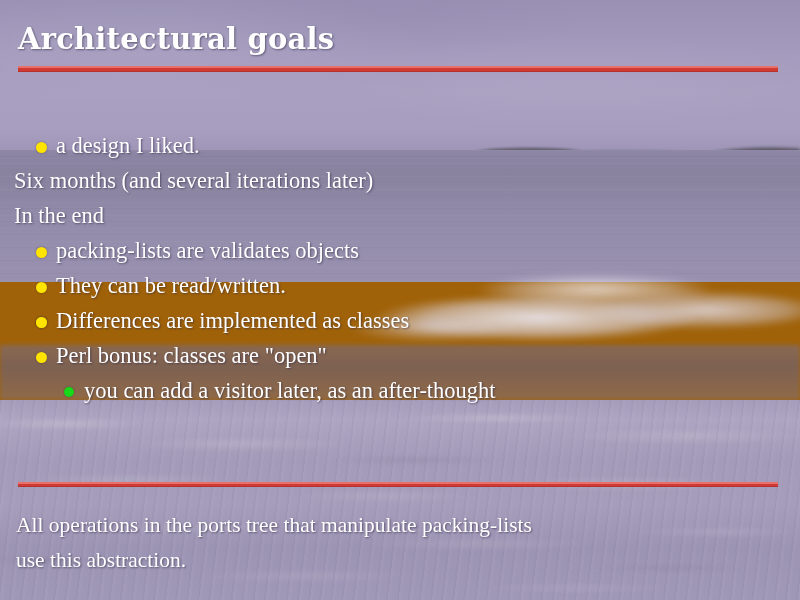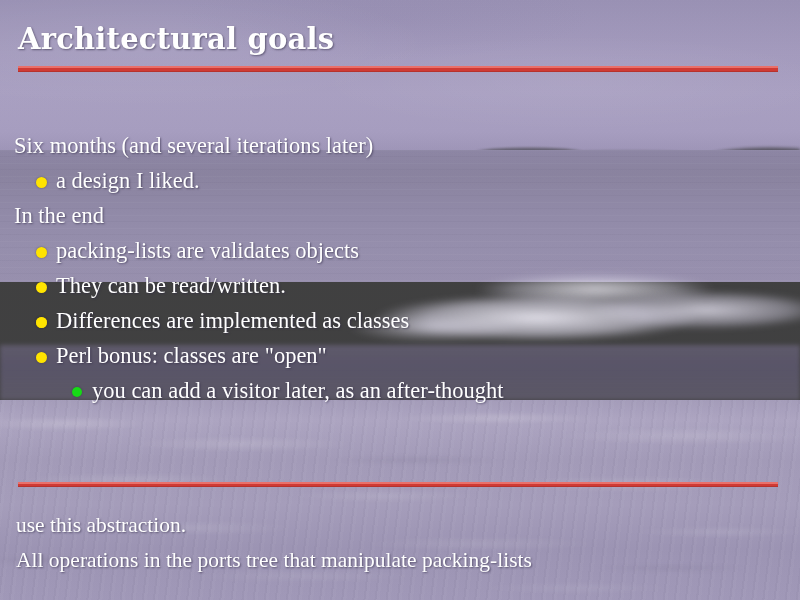--- a/index.html
+++ b/index.html
@@ -8,21 +8,21 @@
     padding: 0;
     background: #000;
   }
   .slide {
     position: relative;
     width: 800px;
     height: 600px;
     overflow: hidden;
     font-family: "Liberation Serif", "DejaVu Serif", serif;
     color: #ffffff;
-    background: #404040;
+    background: #a16207;
   }
 
   
   .bg {
     position: absolute;
     inset: 0;
     z-index: 0;
   }
   
   .bg-sky {
@@ -246,21 +246,21 @@
     position: relative;
     display: block;
     font-size: 22.5px;
     line-height: 35px;
     color: #ffffff;
     text-shadow: 1px 1px 2px rgba(45,38,66,0.60);
     white-space: nowrap;
   }
   .lvl0 { padding-left: 14px; }
   .lvl1 { padding-left: 56px; }
-  .lvl2 { padding-left: 84px; margin-left: 8px; }
+  .lvl2 { padding-left: 84px; }
 
   .line .bullet {
     position: absolute;
     top: 14px;
     width: 11px;
     height: 11px;
     border-radius: 50%;
     box-shadow: 0 0 2px rgba(40,34,60,0.5);
   }
   .lvl1 .bullet { left: 36px; background: #ffe400; }
@@ -303,27 +303,27 @@
     <div class="bg-cast"></div>
   </div>
 
   <div class="content">
 
     <div class="slide-title">Architectural goals</div>
 
     <div class="rule rule-top"></div>
 
     <div class="body-block">
+      <div class="line lvl1">
+        <span class="bullet"></span>
+        <span>a design I liked.</span>
+      </div>
       <div class="line lvl0">
         <span>Six months (and several iterations later)</span>
       </div>
-      <div class="line lvl1">
-        <span class="bullet"></span>
-        <span>a design I liked.</span>
-      </div>
       <div class="line lvl0">
         <span>In the end</span>
       </div>
       <div class="line lvl1">
         <span class="bullet"></span>
         <span>packing-lists are validates objects</span>
       </div>
       <div class="line lvl1">
         <span class="bullet"></span>
         <span>They can be read/written.</span>
@@ -341,18 +341,18 @@
       </div>
       <div class="line lvl2">
         <span class="bullet"></span>
         <span>you can add a visitor later, as an after-thought</span>
       </div>
     </div>
 
     <div class="rule rule-bottom"></div>
 
     <div class="footer-block">
+      <div class="footer-line">All operations in the ports tree that manipulate packing-lists</div>
       <div class="footer-line">use this abstraction.</div>
-      <div class="footer-line">All operations in the ports tree that manipulate packing-lists</div>
     </div>
 
   </div>
 </div>
 
 </body></html>

